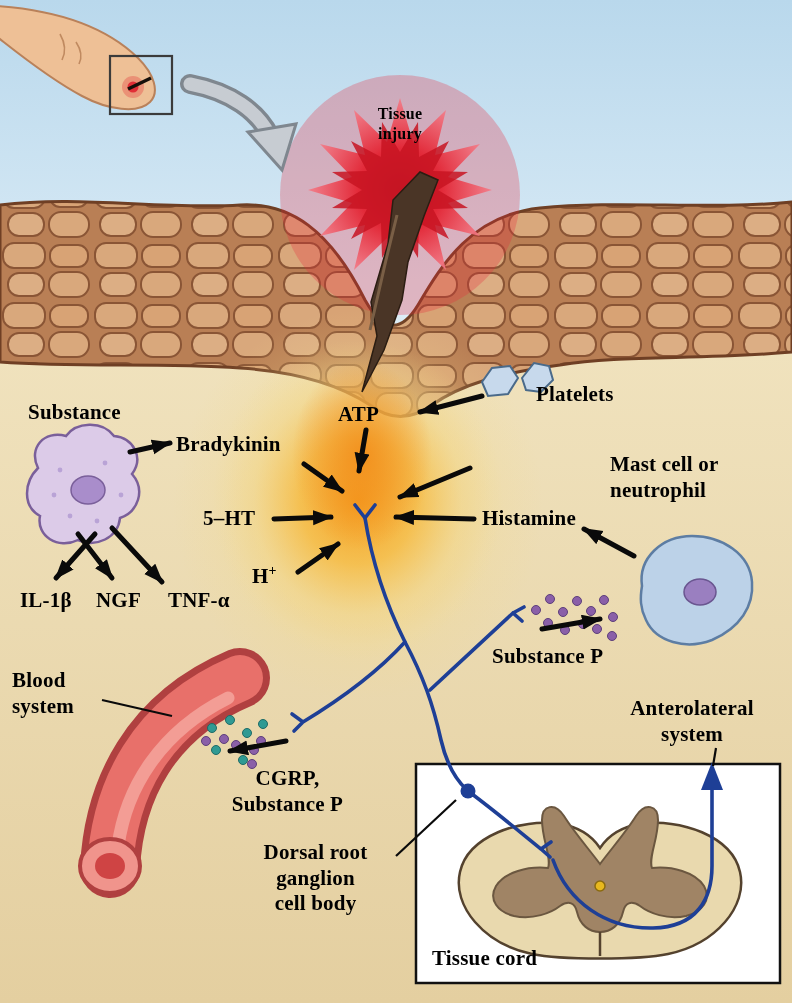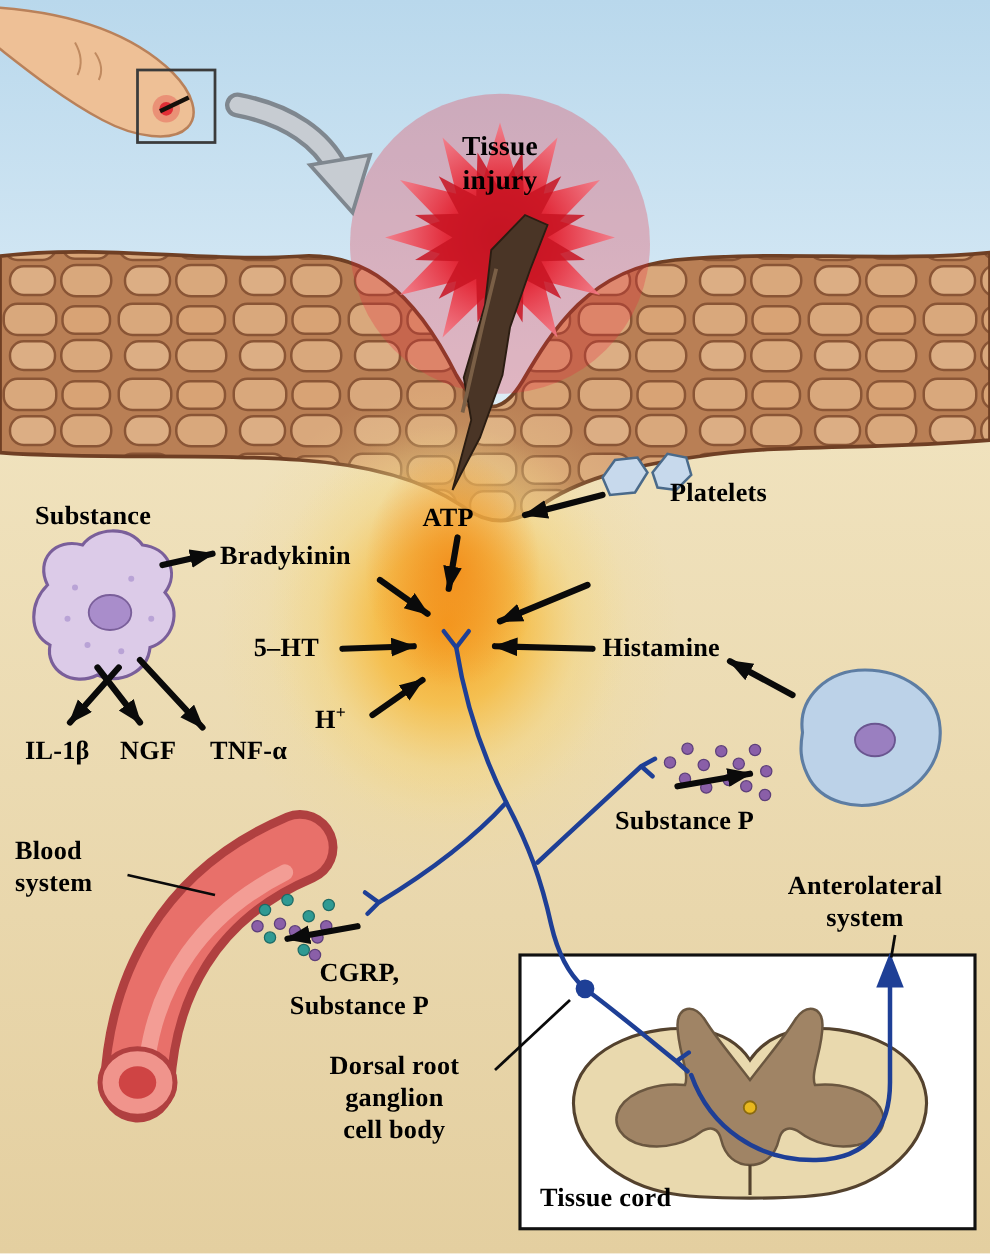--- a/index.html
+++ b/index.html
@@ -7,21 +7,21 @@
     position:relative;width:792px;height:1003px;overflow:hidden;
     font-family:"Liberation Serif",serif;background:#fff;
   }
   #art{position:absolute;left:0;top:0;}
   .lbl{
     position:absolute;font-weight:bold;font-size:21px;color:#000;
     line-height:1.22;white-space:pre-line;letter-spacing:.2px;
     font-family:"Liberation Serif",serif;
   }
   .center{text-align:center;}
-  .big{font-size:22px;}
+  .big{font-size:16px;}
   .lbl sup{font-size:14px;}
 </style>
 </head>
 <body>
 
 <div id="stage">
 
 <svg id="art" width="792" height="1003" viewBox="0 0 792 1003">
   <defs>
     <linearGradient id="skyg" x1="0" y1="0" x2="0" y2="1">
@@ -214,20 +214,22 @@
 </svg>
 
 <div class="lbl big center" style="left:340px;top:104px;width:120px">Tissue
 injury</div>
 <div class="lbl" style="left:28px;top:400px">Substance</div>
 <div class="lbl" style="left:176px;top:432px">Bradykinin</div>
 <div class="lbl" style="left:338px;top:402px">ATP</div>
 <div class="lbl" style="left:536px;top:382px">Platelets</div>
 <div class="lbl" style="left:203px;top:506px">5–HT</div>
 <div class="lbl" style="left:482px;top:506px">Histamine</div>
+<div class="lbl" style="left:610px;top:452px;width:180px">Mast cell or
+neutrophil</div>
 <div class="lbl" style="left:252px;top:562px"><span>H</span><sup>+</sup></div>
 <div class="lbl" style="left:20px;top:588px">IL-1β</div>
 <div class="lbl" style="left:96px;top:588px">NGF</div>
 <div class="lbl" style="left:168px;top:588px">TNF-α</div>
 <div class="lbl" style="left:492px;top:644px">Substance P</div>
 <div class="lbl" style="left:12px;top:668px">Blood
 system</div>
 <div class="lbl center" style="left:200px;top:766px;width:175px">CGRP,
 Substance P</div>
 <div class="lbl center" style="left:248px;top:840px;width:135px">Dorsal root

